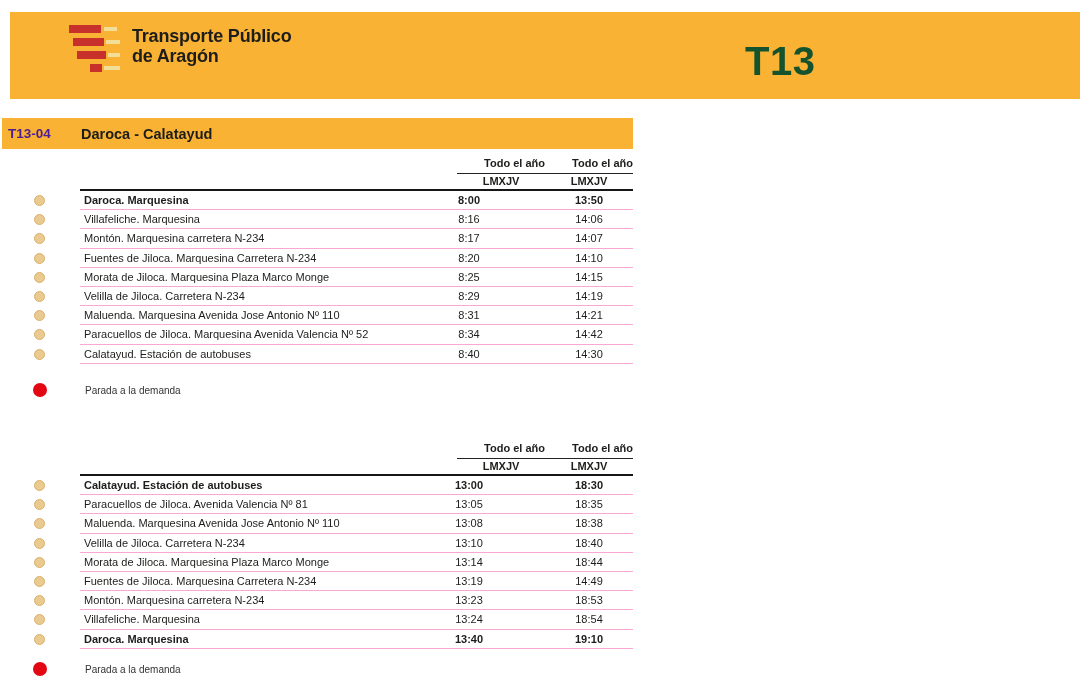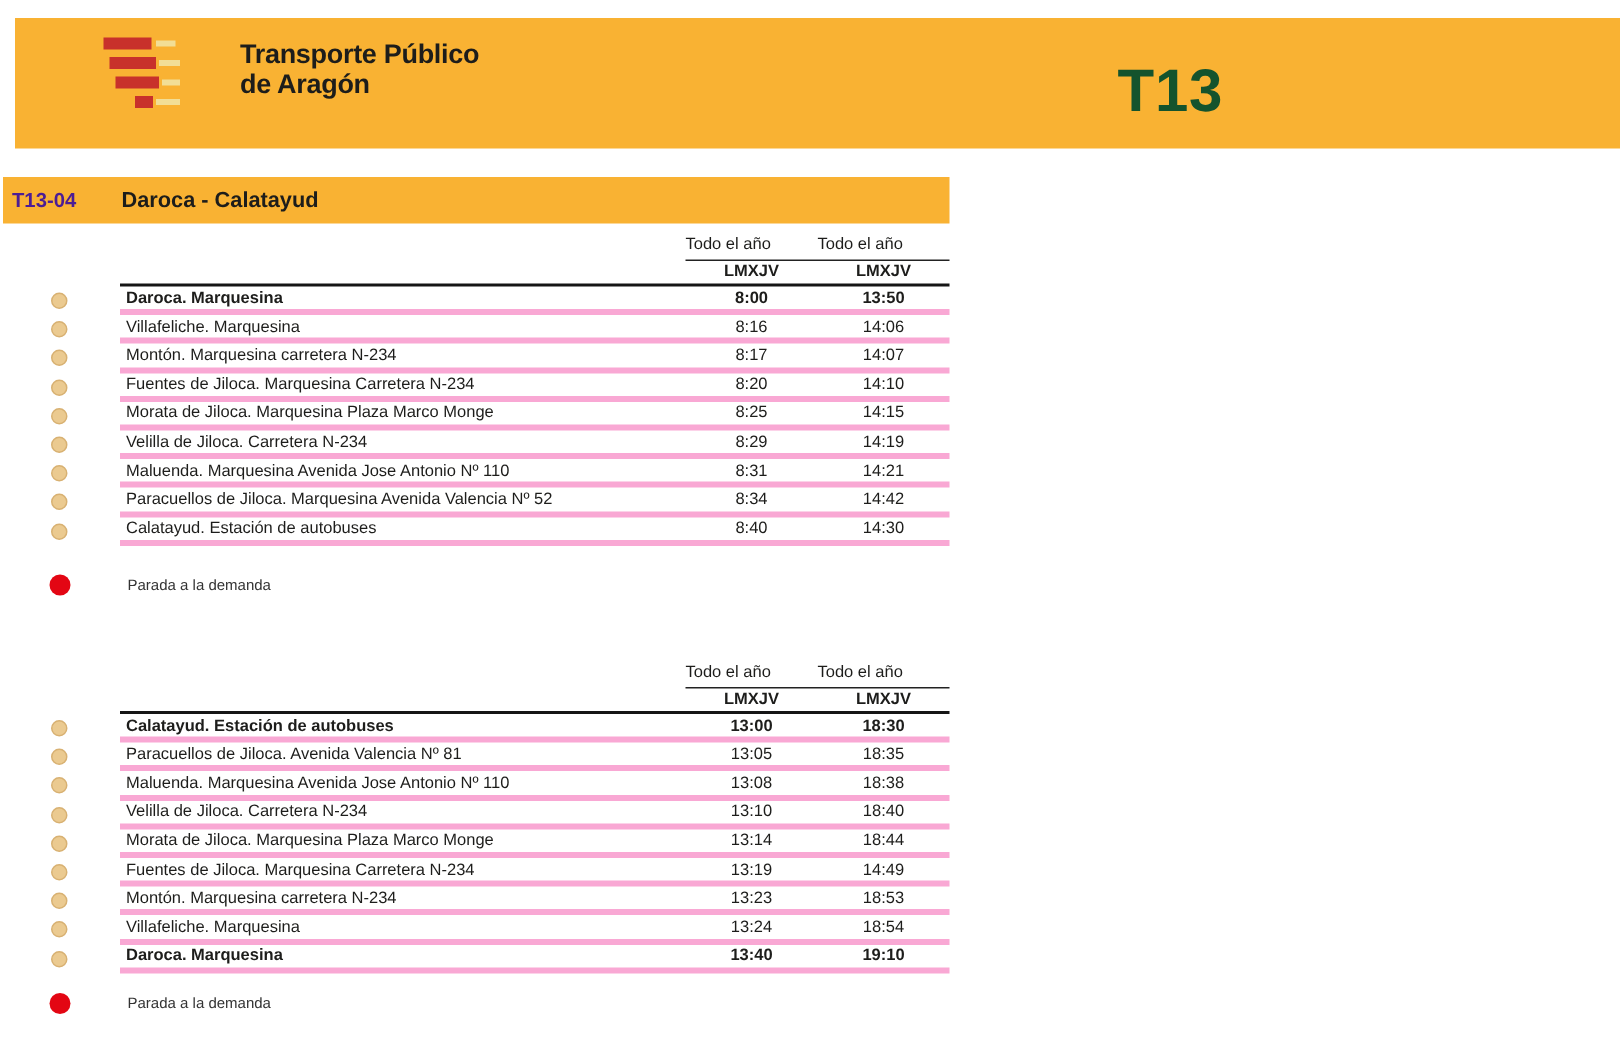--- a/index.html
+++ b/index.html
@@ -10,21 +10,21 @@
     font-family:"Liberation Sans", sans-serif;
     color:#1D1D1B;
     overflow:hidden;
   }
 
   
   .header-bar {
     position:absolute; left:10px; top:12px; width:1070px; height:87px;
     background:#F9B233;
   }
-  .logo { position:absolute; left:58px; top:10px; display:flex;gap:28px; }
+  .logo { position:absolute; left:58px; top:10px; display:flex; }
   .logo-icon { width:54px; height:54px; flex:0 0 auto; }
   .logo-text {
     margin-left:10px; padding-top:4px;
     font-weight:bold; font-size:18px; line-height:20px; letter-spacing:-0.2px;
     color:#1D1D1B;
   }
   .header-code {
     position:absolute; left:735px; top:27px;
     font-size:40px; font-weight:bold; color:#14532d; letter-spacing:0.5px;
   }
@@ -42,31 +42,31 @@
 
   
   .tt { position:absolute; left:80px; width:553px; }
   #table1 { top:156px; }
   #table2 { top:441px; }
 
   .hdr1 { display:flex; height:18px; }
   .hdr-spacer { width:377px; flex:0 0 auto; }
   .hdr1-cells { width:176px; display:flex; border-bottom:1px solid #222222; }
   .season-cell {
-    width:88px; text-align:left; font-weight:normal; font-size:11px; line-height:15px;
+    width:88px; text-align:right; font-weight:bold; font-size:11px; line-height:15px;
   }
   .hdr2 { display:flex; height:17px; border-bottom:2px solid #161616; }
   .hdr2-cells { width:176px; display:flex; }
   .days-cell {
     width:88px; text-align:center; font-weight:bold; font-size:11px; line-height:14px;
   }
 
   .rows .row {
     position:relative; display:flex; align-items:center;
-    height:19.2px; border-bottom:4px solid #f9a8d4; font-size:11px;
+    height:19.2px; border-bottom:1px solid #f9a8d4; font-size:11px;gap:32px;
   }
   .row .stop { flex:1 1 auto; padding-left:4px; white-space:nowrap; overflow:hidden; }
   .row .time { width:88px; flex:0 0 auto; text-align:center; }
   .row.bold { font-weight:bold; }
   .bullet {
     position:absolute; left:-46px; top:4px; width:11px; height:11px;
     border-radius:50%; background:#EBCA90; border:1px solid #D8B172;
   }
 
   

